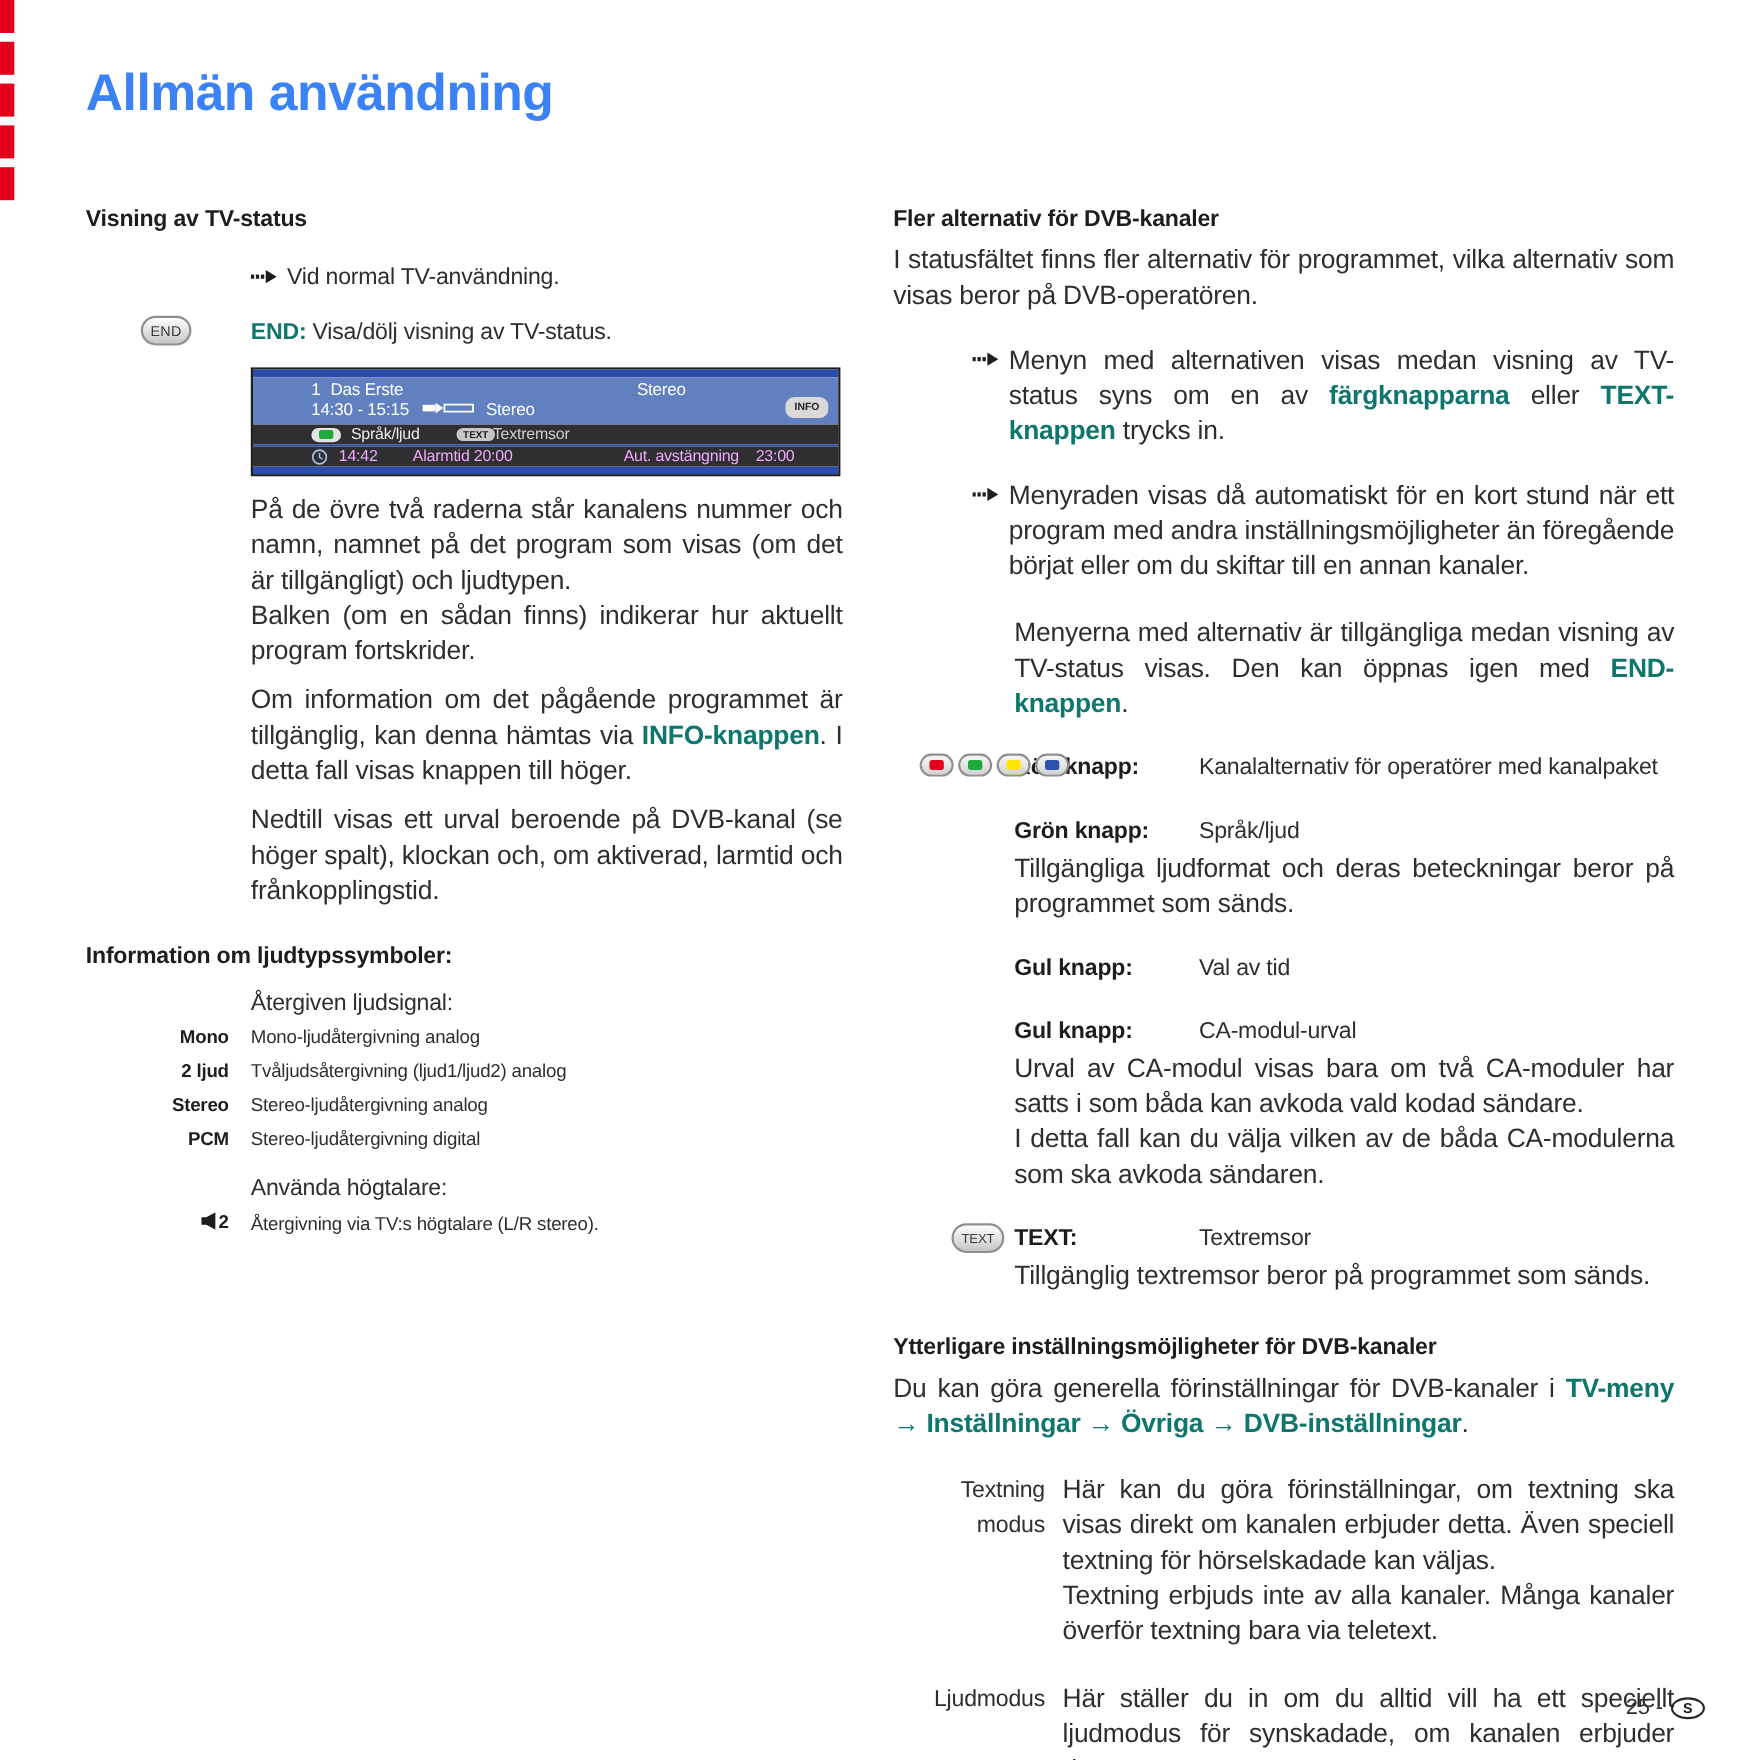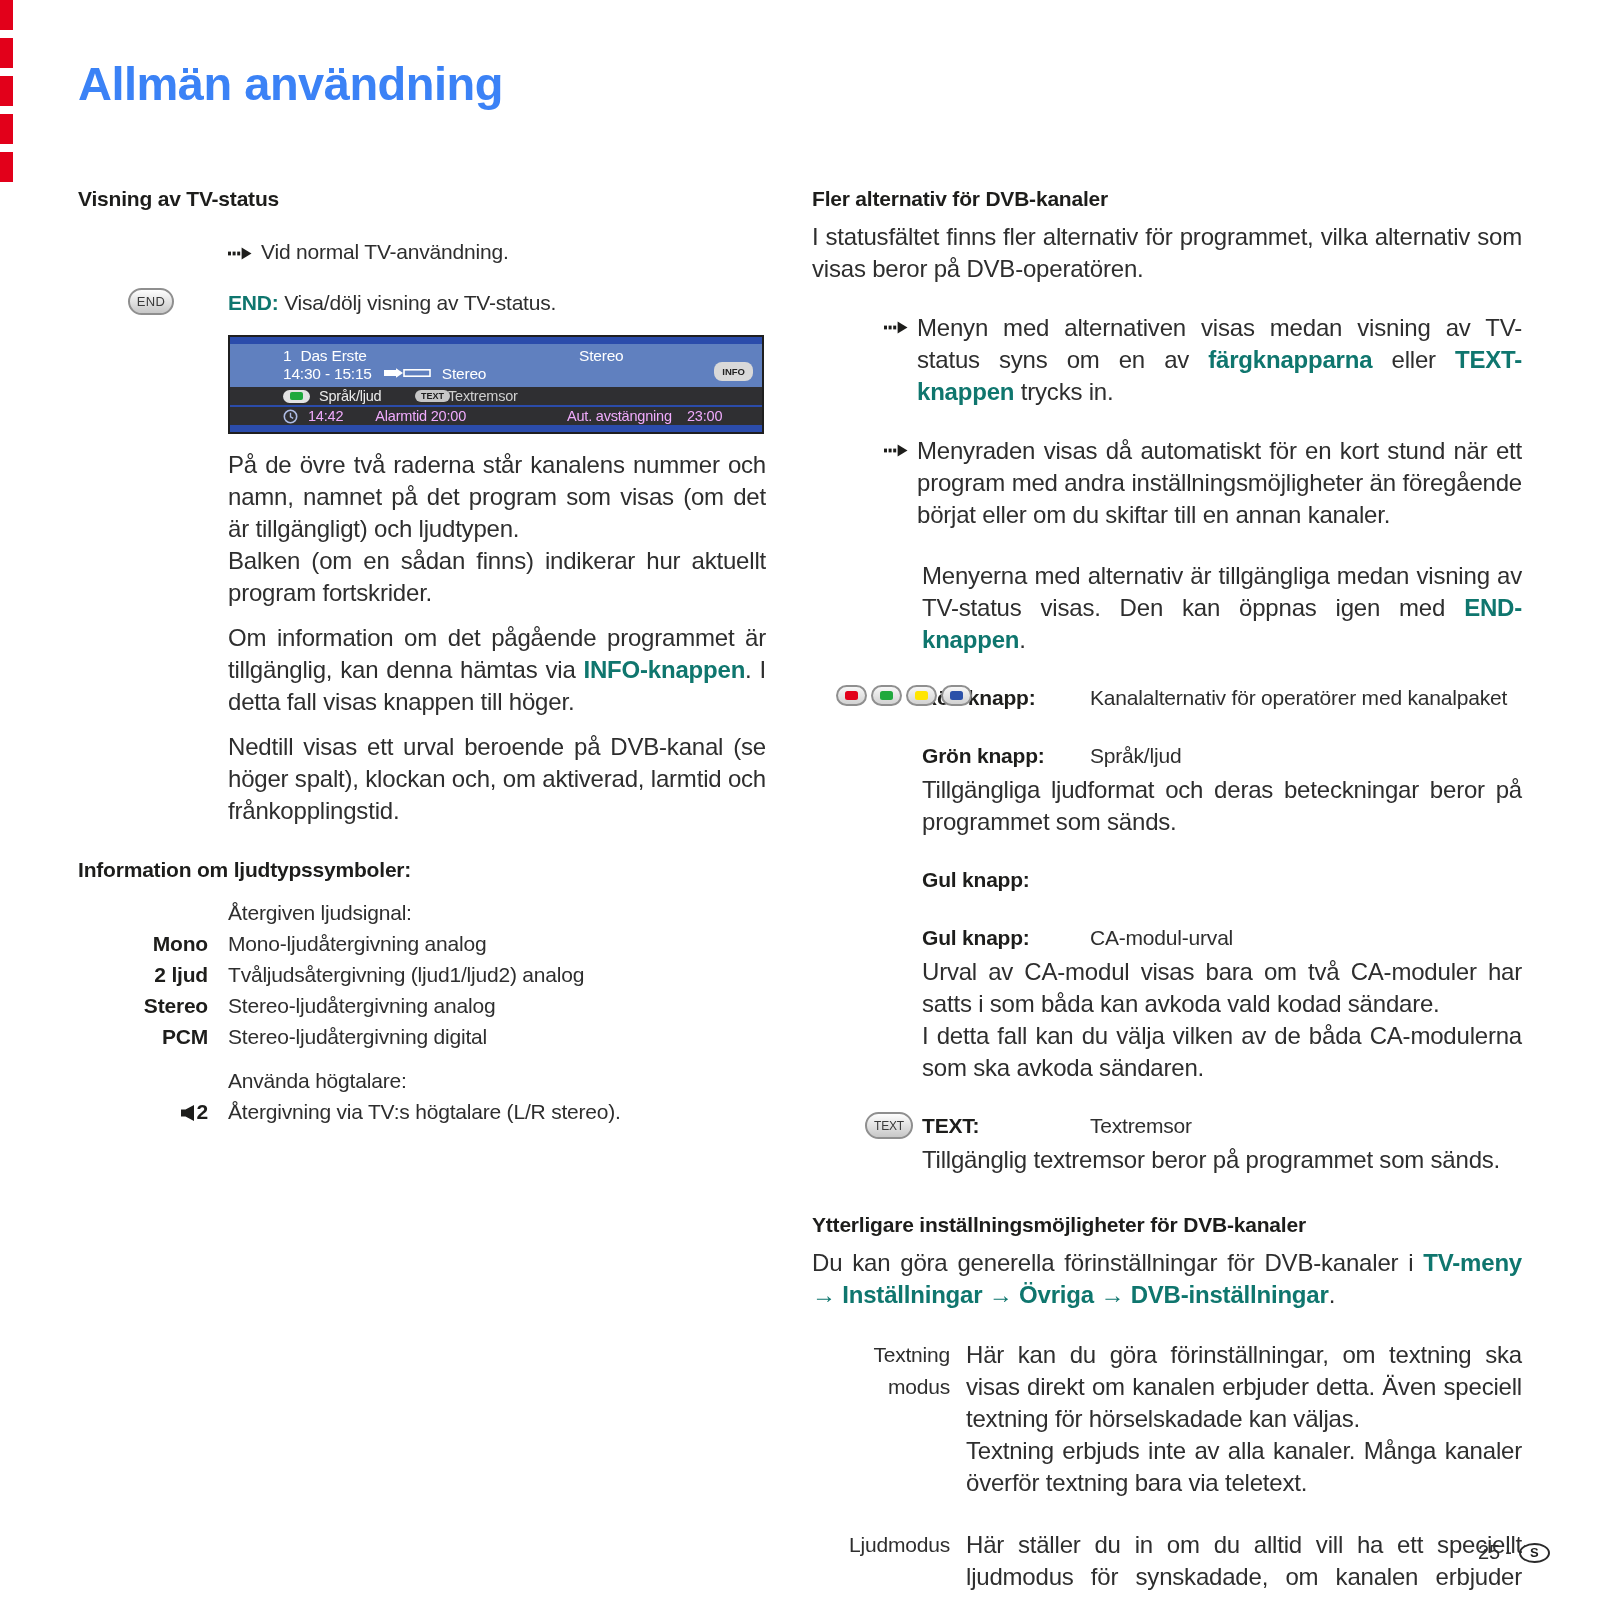--- a/index.html
+++ b/index.html
@@ -51,21 +51,21 @@
   .sb-row4 .t1{margin-left:10px;}
   .sb-row4 .t2{margin-left:32px;}
   .sb-aut{position:absolute;left:337px;}
   .sb-auttime{position:absolute;left:457px;}
   
   .pg{margin-top:13px;}
   .pg-first{margin-top:15px;}
   
   .audio-h{margin-top:30px;}
   .agrid{margin-top:14px;}
-  .arow{display:flex;font-size:21px;line-height:31px;}
+  .arow{display:flex;font-size:17px;line-height:31px;align-items:flex-end;}
   .aterm{width:130px;flex-shrink:0;text-align:right;font-weight:bold;color:#1d1d1b;}
   .adesc{margin-left:20px;}
   .aintro{margin-left:150px;font-size:21px;line-height:31px;}
   .sp-ic{display:inline-block;vertical-align:-2px;margin-right:3px;}
   .mt12{margin-top:13px;}
   
   .r-intro{margin-top:9px;}
   .rbullet{position:relative;margin-left:105px;margin-top:27px;}
   .rbullet .arrow-abs{position:absolute;left:-33px;top:8px;}
   .rnote{margin-left:110px;margin-top:29px;}
@@ -265,20 +265,21 @@
       </div>
 
       <div class="krow gap26">
         <span class="klabel">Grön knapp:</span>
         <span class="kval">Språk/ljud</span>
       </div>
       <p class="just knote">Tillgängliga ljudformat och deras beteckningar beror på programmet som sänds.</p>
 
       <div class="krow gap26">
         <span class="klabel">Gul knapp:</span>
+        <span class="kval">Val av tid</span>
       </div>
 
       <div class="krow gap26">
         <span class="klabel">Gul knapp:</span>
         <span class="kval">CA-modul-urval</span>
       </div>
       <p class="just knote">Urval av CA-modul visas bara om två CA-moduler har satts i som båda kan avkoda vald kodad sändare.</p>
       <p class="just">I detta fall kan du välja vilken av de båda CA-modulerna som ska avkoda sändaren.</p>
 
       <div class="krow gap26 textrow">

